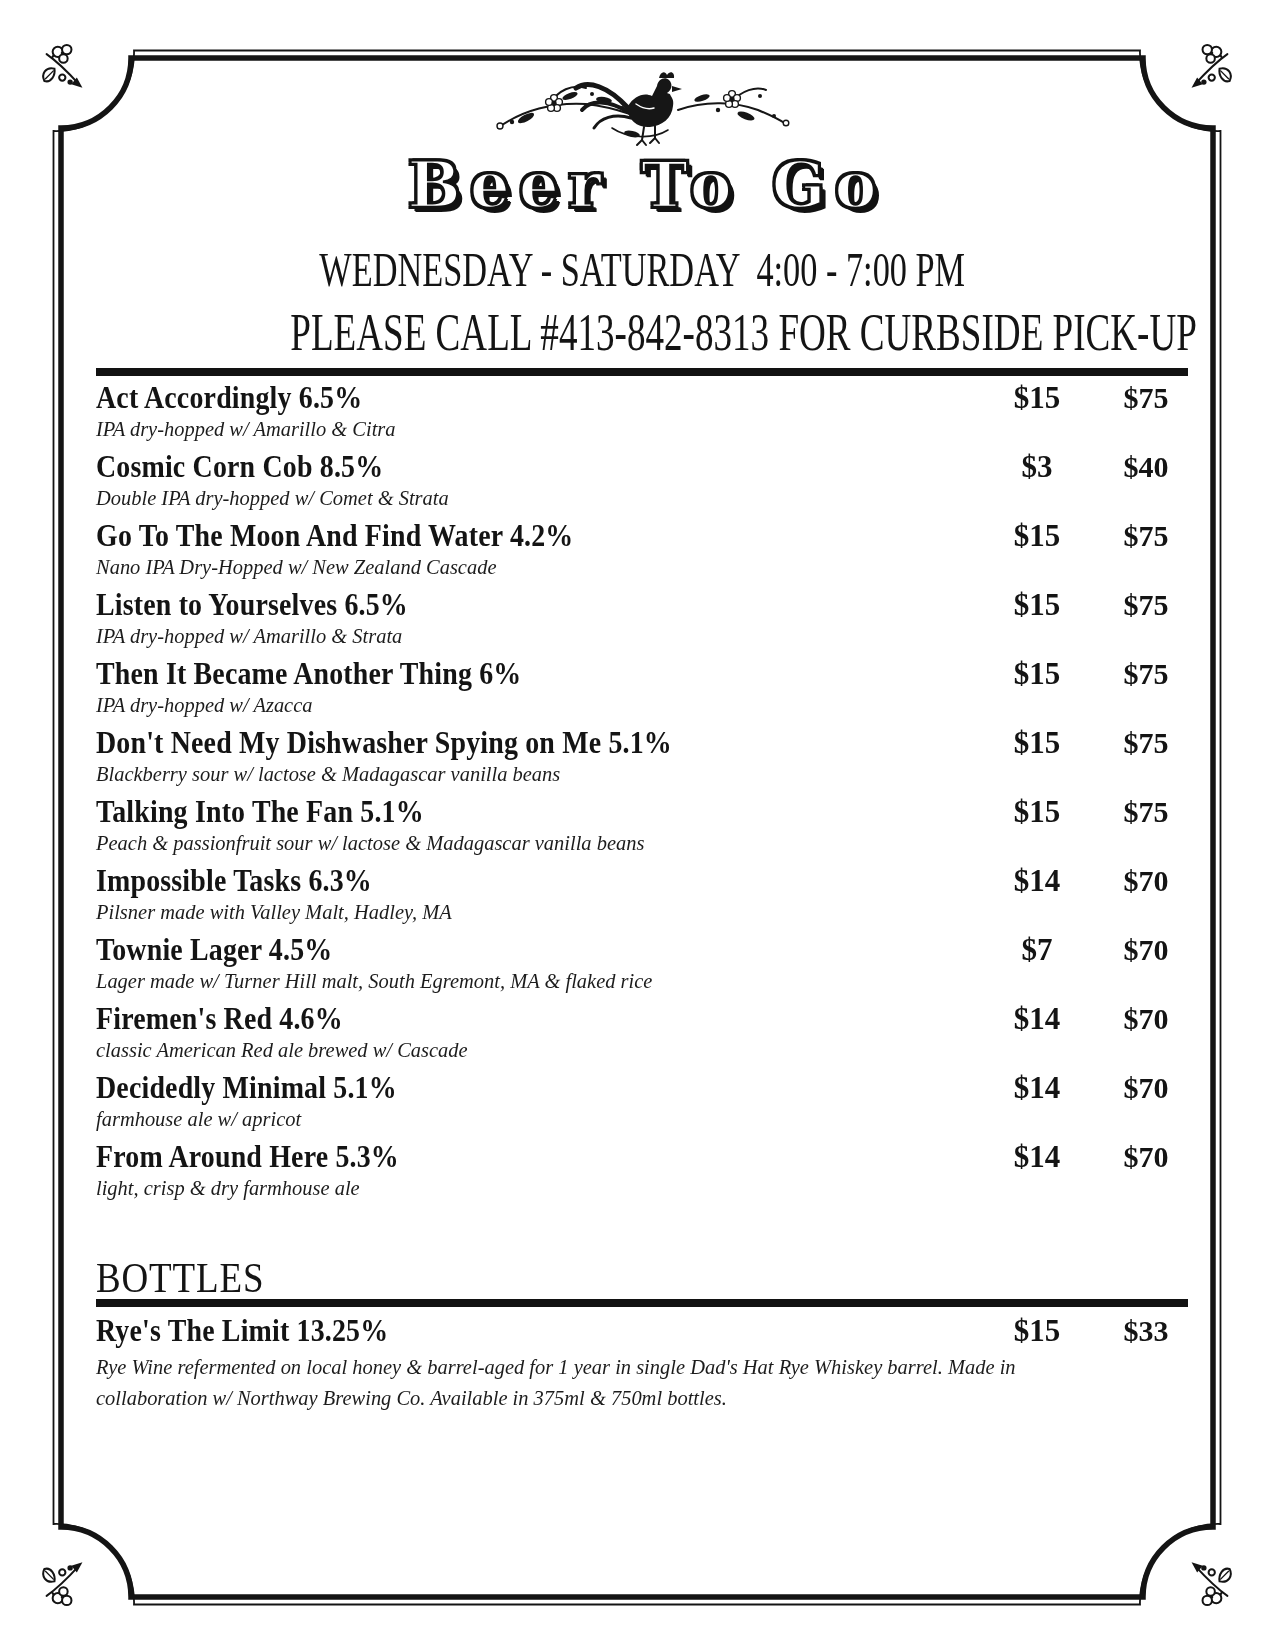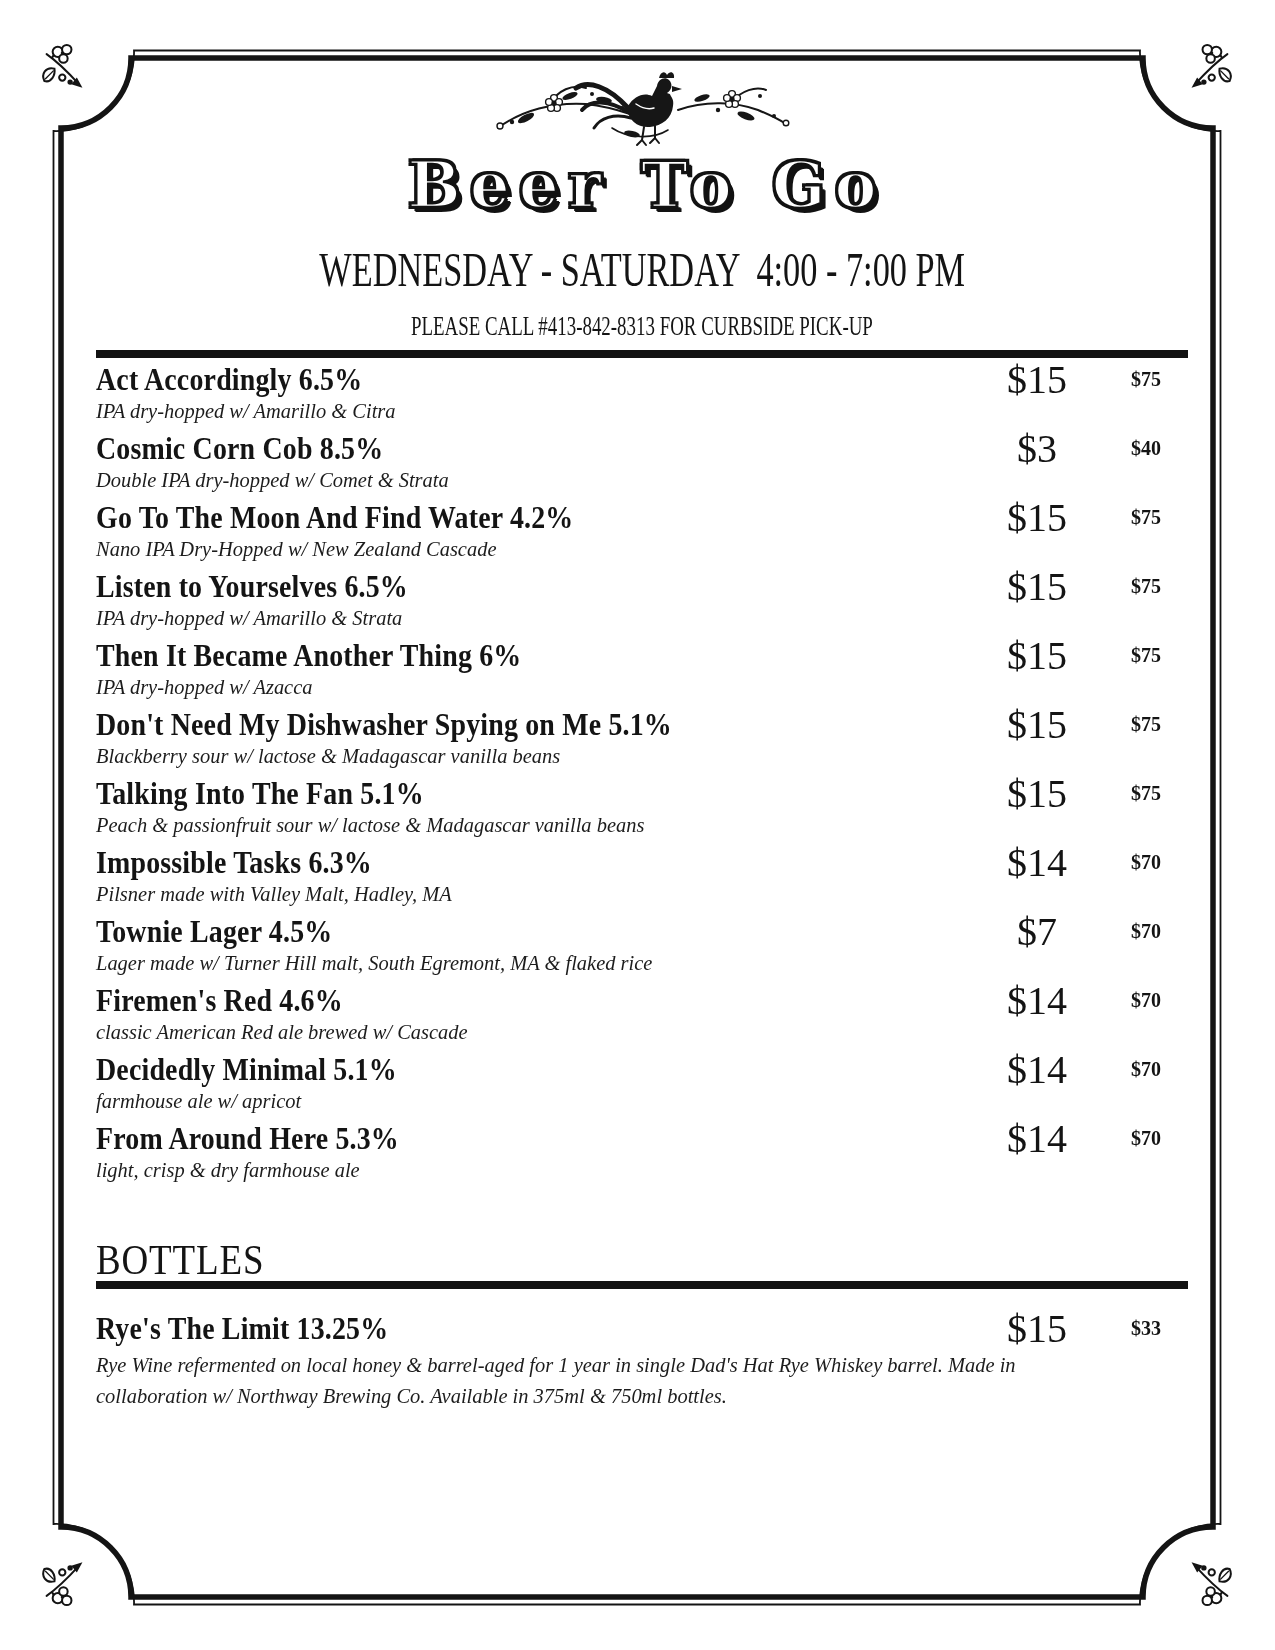--- a/index.html
+++ b/index.html
@@ -18,50 +18,50 @@
     font-family:"DejaVu Serif", serif; font-weight:700;
     font-size:63px; letter-spacing:9px; padding-left:9px;
     color:#ffffff; -webkit-text-stroke:2.4px #121212;
     text-shadow: 2px 2px 0 #121212, -2px -2px 0 #121212, 2px -2px 0 #121212,
                  -2px 2px 0 #121212, 4px 4px 0 #121212, 5px 5px 0 #121212;
   }
   .sched { text-align:center; line-height:1.02; white-space:nowrap; }
   .sched .cx { display:inline-block; transform-origin:50% 50%; }
   .sched1 { margin-top:28px; font-size:49px; }
   .sched1 .cx { transform:scaleX(0.70); }
-  .sched2 { margin-top:18px; font-size:27px; }
+  .sched2 { margin-top:10px; font-size:53px; }
   .sched2 .cx { transform:scaleX(0.70); }
 
   
   .rule { border-top:2.5px solid #121212; height:4px; }
   .rule::after { content:""; display:block; height:6px; background:#121212; }
   .rule.hdr { margin-top:9px; }
 
   
   .items { margin-top:6px; }
   .item { margin-bottom:7px; }
   .line { display:flex; align-items:flex-end; line-height:35px; }
   .nm {
     flex:1 1 auto; font-weight:700; font-size:31px; letter-spacing:0.2px;
     transform:scaleX(0.90); transform-origin:0 50%; white-space:nowrap;
   }
-  .p1 { flex:0 0 134px; text-align:center; font-weight:400; font-size:40px; }
-  .p2 { flex:0 0 84px;  text-align:center; font-weight:700; font-size:20px; }
+  .p1 { flex:0 0 134px; text-align:center; font-weight:700; font-size:31px; }
+  .p2 { flex:0 0 84px;  text-align:center; font-weight:700; font-size:30px; }
   .desc {
     font-style:italic; font-size:22px; line-height:27px; color:#1c1c1c;
     transform:scaleX(0.93); transform-origin:0 50%; white-space:nowrap;
   }
   .desc.wrap { white-space:normal; max-width:1060px; line-height:31px; margin-top:3px; }
 
   
   .bottles-h {
     margin:56px 0 0; font-weight:400; font-size:43px; line-height:42px;
     letter-spacing:1px; transform:scaleX(0.86); transform-origin:0 50%;
   }
-  .bottles .item { margin-top:24px; }
+  .bottles .item { margin-top:8px; }
 </style>
 </head>
 <body>
 
 <div class="page">
 
   <svg class="frame" width="1275" height="1650" viewBox="0 0 1275 1650">
     <g fill="none" stroke="#141414">
       <path stroke-width="1.8" d="M53.5,131 A78,78 0 0 0 134,50.5 L1140,50.5 A78,78 0 0 0 1220.5,131 L1220.5,1524 A78,78 0 0 0 1140,1604.5 L134,1604.5 A78,78 0 0 0 53.5,1524 Z"></path>
       <path stroke-width="5.5" d="M61,128 A70,70 0 0 0 131,58 L1143,58 A70,70 0 0 0 1213,128 L1213,1527 A70,70 0 0 0 1143,1597 L131,1597 A70,70 0 0 0 61,1527 Z"></path>

